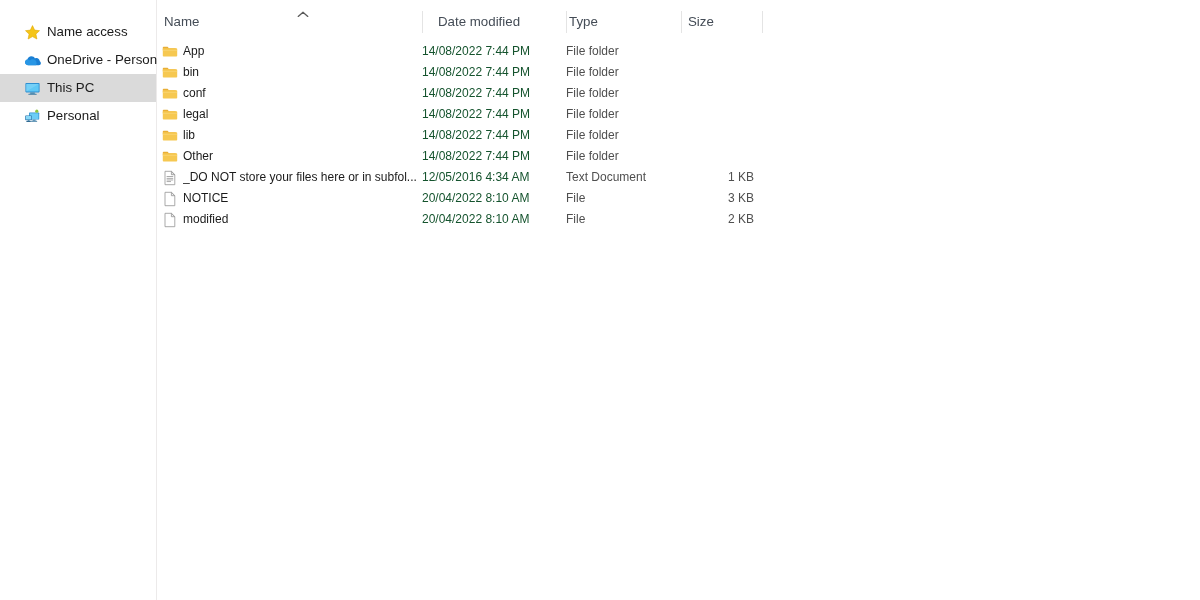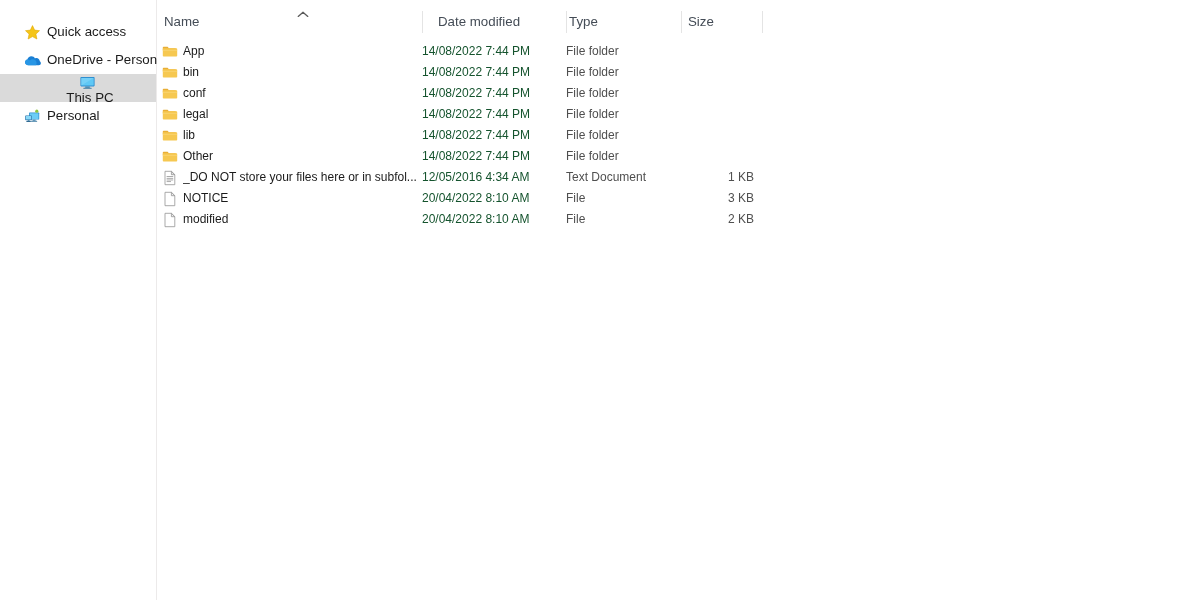--- a/index.html
+++ b/index.html
@@ -38,21 +38,20 @@
     height: 28px;
     display: flex;
     align-items: center;
     padding-left: 24px;
     box-sizing: border-box;
     cursor: default;
     user-select: none;
   }
   .nav-item.selected {
     background: #dadada;
-    flex-direction: column;
   }
   .nav-icon {
     width: 17px;
     height: 17px;
     flex: 0 0 17px;
     margin-right: 6px;
     position: relative;
     display: block;
   }
   .nav-icon svg { display: block; }
@@ -165,21 +164,21 @@
 <div id="explorer">
 
   <div id="nav-pane">
 
     <div class="nav-item">
       <span class="nav-icon">
         <svg width="17" height="17" viewBox="0 0 17 17">
           <polygon points="8.5,1.6 10.6,6.1 15.5,6.7 11.9,10.1 12.9,15 8.5,12.6 4.1,15 5.1,10.1 1.5,6.7 6.4,6.1" fill="#f5c518" stroke="#e0a800" stroke-width="0.6" stroke-linejoin="round"></polygon>
         </svg>
       </span>
-      <span class="nav-label">Quick access</span>
+      <span class="nav-label">Name access</span>
     </div>
 
     <div class="nav-item">
       <span class="nav-icon">
         <svg width="17" height="17" viewBox="0 0 17 17">
           <path d="M4.4 13.2 C2.3 13.2 1 11.9 1 10.3 C1 8.9 2 7.7 3.4 7.5 C3.7 5.6 5.4 4.2 7.4 4.2 C9.0 4.2 10.4 5.1 11.0 6.4 C11.4 6.2 11.9 6.1 12.4 6.1 C14.2 6.1 15.7 7.5 15.8 9.3 C16.5 9.7 16.9 10.4 16.9 11.2 C16.9 12.3 16.0 13.2 14.8 13.2 Z" fill="#1a7fd4"></path>
           <path d="M4.4 13.2 C2.3 13.2 1 11.9 1 10.3 C1 8.9 2 7.7 3.4 7.5 C4.4 7.4 5.3 7.8 5.9 8.5 C6.6 7.7 7.6 7.2 8.8 7.2 C10.9 7.2 12.6 8.9 12.6 11.0 C12.6 11.8 12.4 12.5 12.0 13.2 Z" fill="#2b9ae8" opacity="0.85"></path>
         </svg>
       </span>
       <span class="nav-label">OneDrive - Personal</span>

